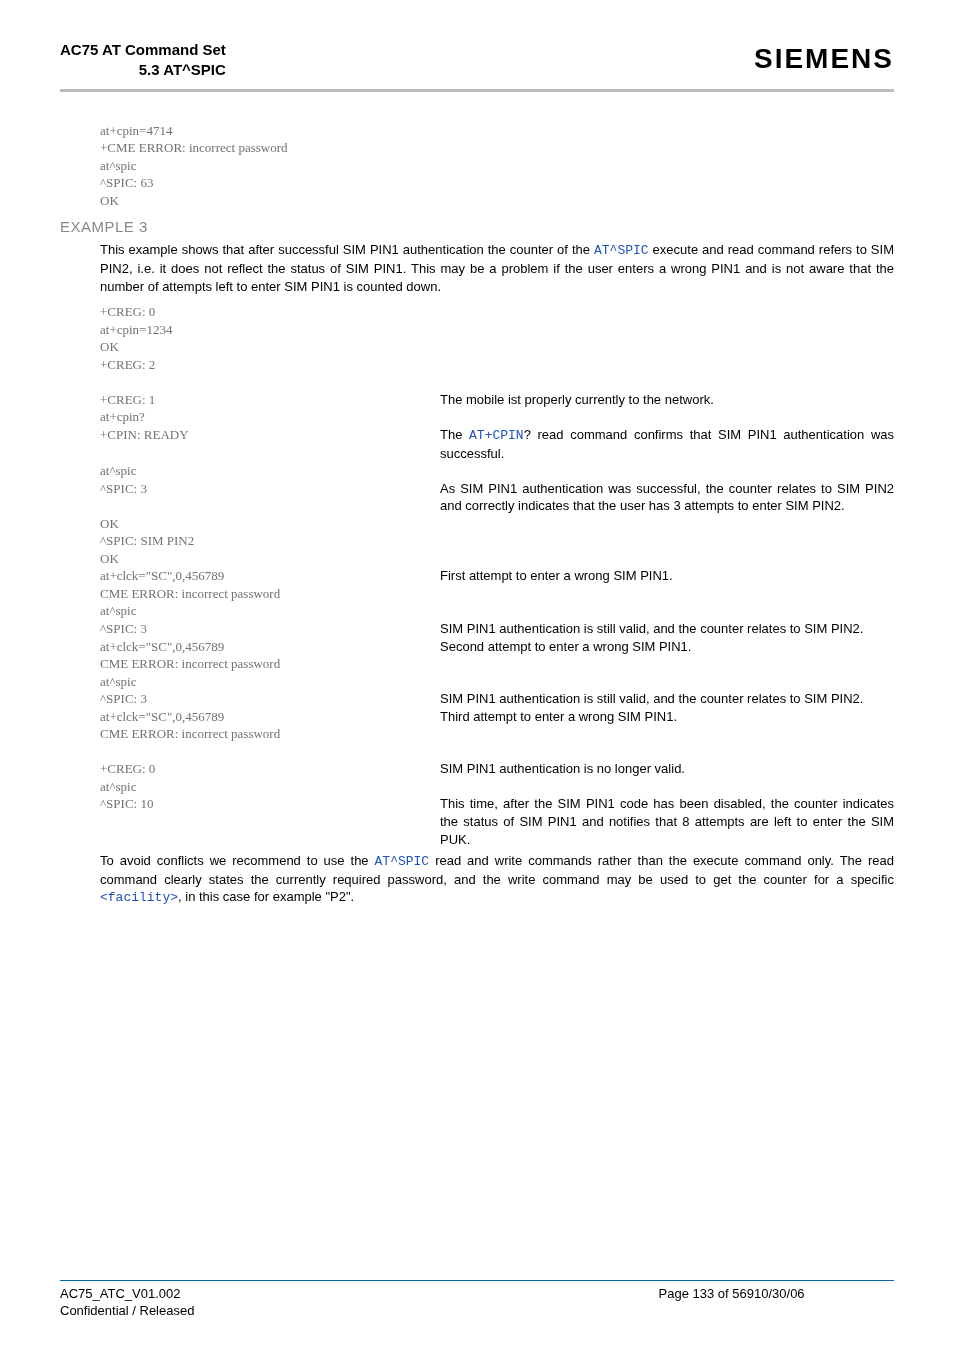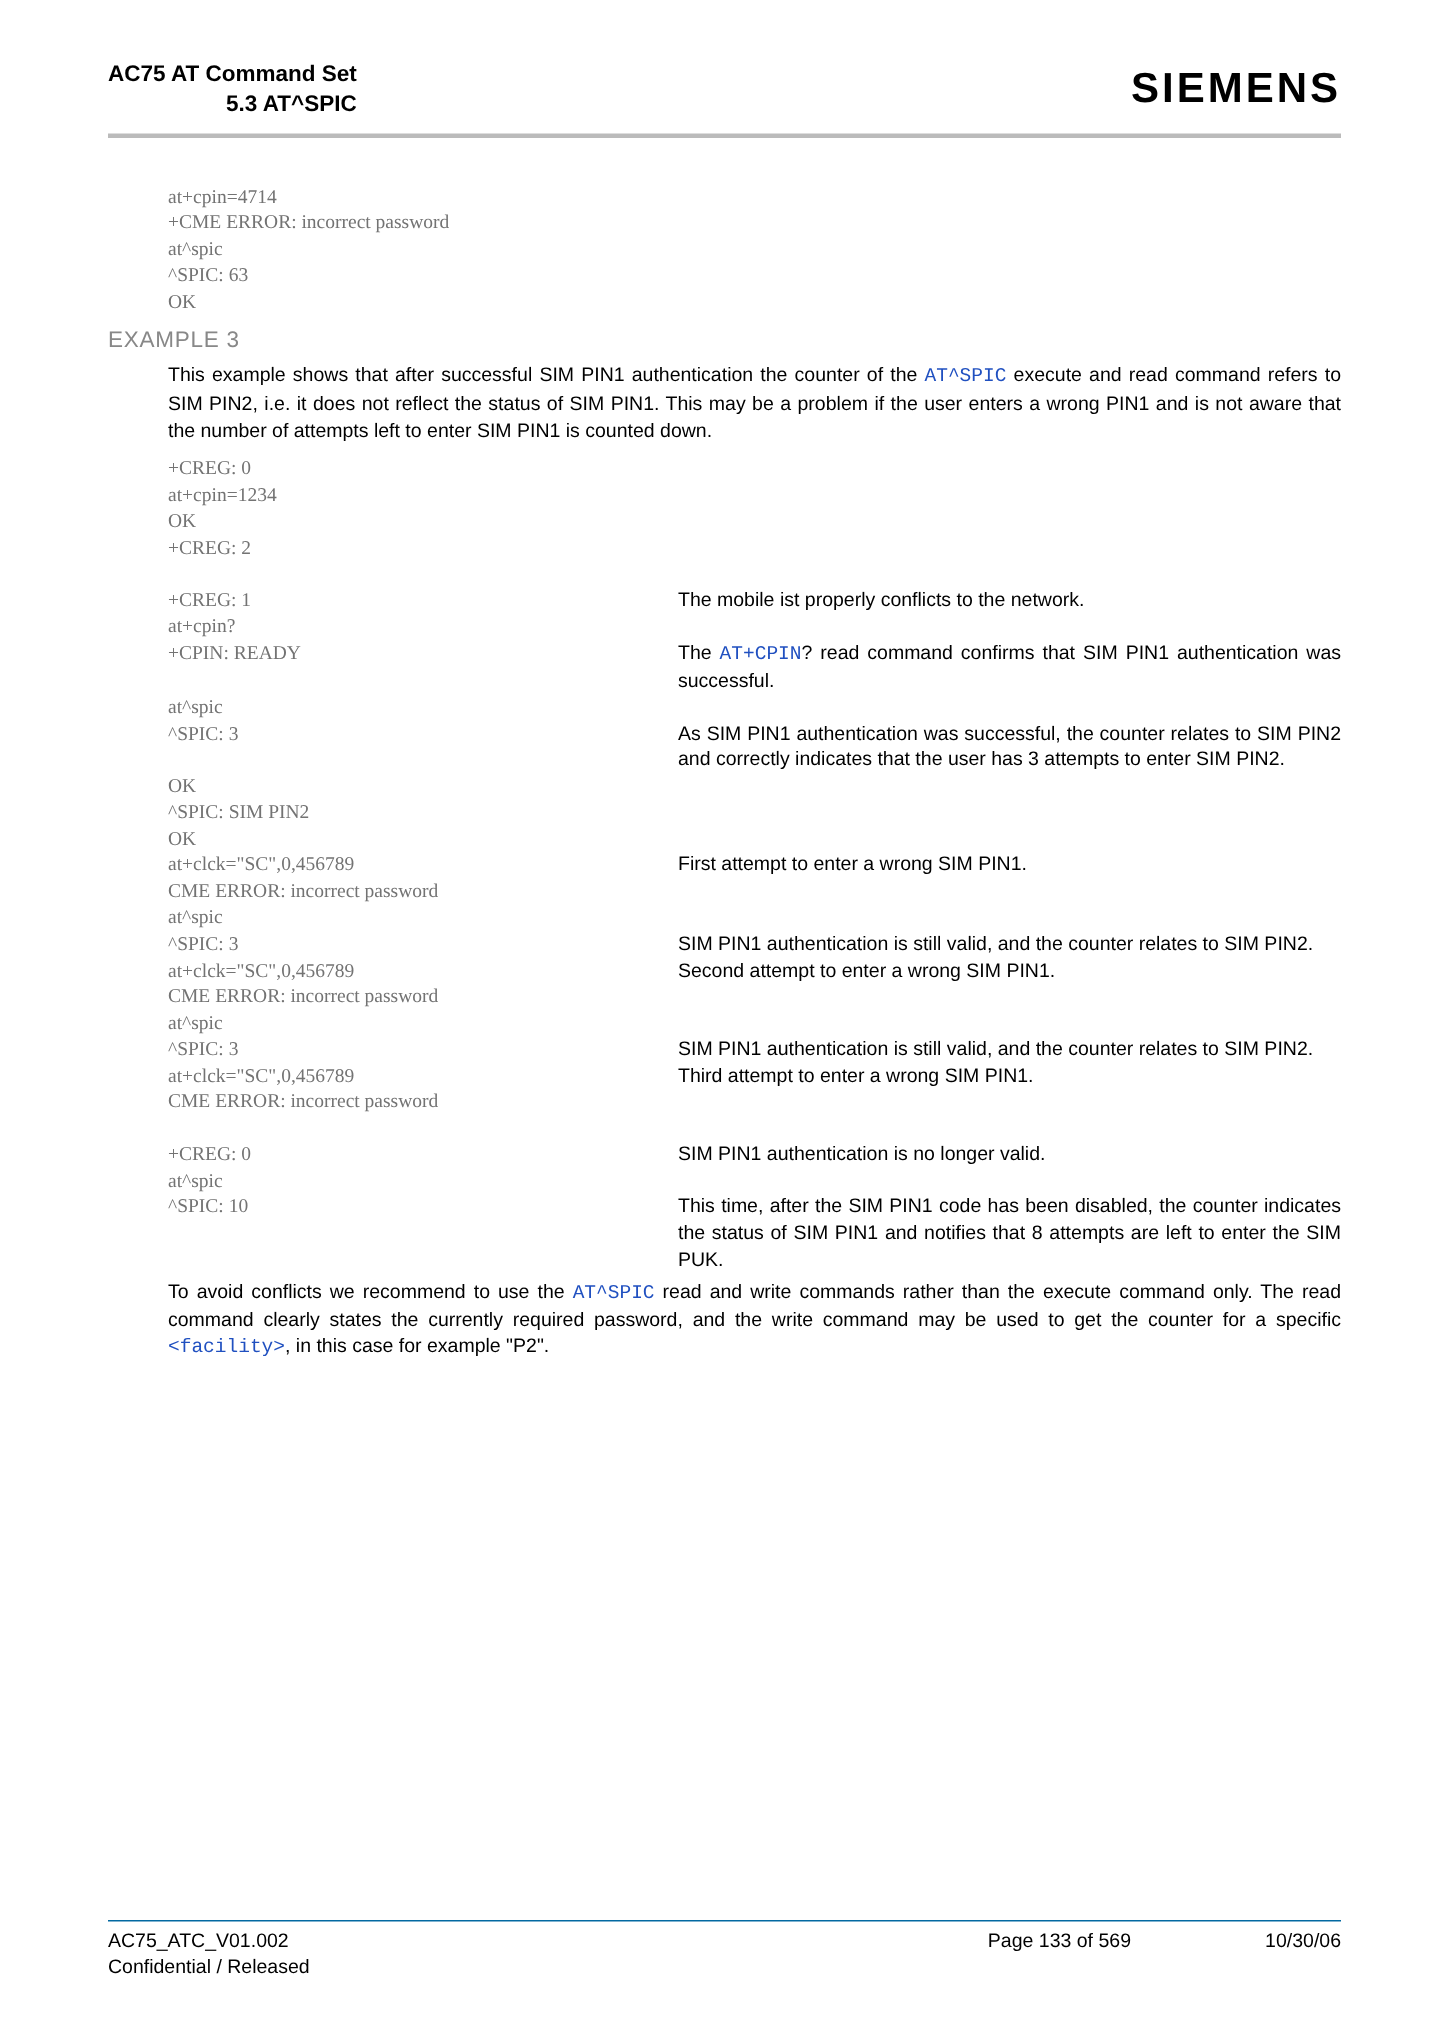--- a/index.html
+++ b/index.html
@@ -9,21 +9,20 @@
       background: #fff;
       color: #000;
       width: 954px;
       font-size: 13px;
       line-height: 1.35;
     }
     .page {
       padding: 40px 60px 0 60px;
       min-height: 1310px;
       position: relative;
-      margin-left: 12px;
     }
     .header-row {
       display: flex;
       justify-content: space-between;
       align-items: flex-start;
       border-bottom: 3px solid #bbb;
       padding-bottom: 8px;
       margin-bottom: 30px;
     }
     .header-left {
@@ -69,21 +68,21 @@
       left: 60px;
       right: 60px;
       border-top: 1px solid #0369a1;
       padding-top: 4px;
       display: flex;
       justify-content: space-between;
       font-size: 13px;
     }
     .footer .center { text-align: right; flex: 1; }
     .footer .left { text-align: left; width: 220px; }
-    .footer .right { text-align: right; width: 140px; }
+    .footer .right { width: 140px; }
     .footer-line2 { margin-top: 0; }
   </style>
 </head>
 <body>
 
 <div class="page">
 
   <div class="header-row">
     <div class="header-left">
       <div class="header-title">AC75 AT Command Set</div>
@@ -119,21 +118,21 @@
   <div class="twocol">
       <div class="left mono">+CREG: 2</div>
       <div class="right"></div>
     </div>
   <div class="twocol">
       <div class="left mono">&nbsp;</div>
       <div class="right"></div>
     </div>
   <div class="twocol">
       <div class="left mono">+CREG: 1</div>
-      <div class="right">The mobile ist properly conflicts to the network.</div>
+      <div class="right">The mobile ist properly currently to the network.</div>
     </div>
   <div class="twocol">
       <div class="left mono">at+cpin?</div>
       <div class="right"></div>
     </div>
   <div class="twocol">
       <div class="left mono">+CPIN: READY</div>
       <div class="right"><span>The </span><span class="link">AT+CPIN</span><span>? read command confirms that SIM PIN1 authentication was successful.</span></div>
     </div>
   <div class="twocol">

